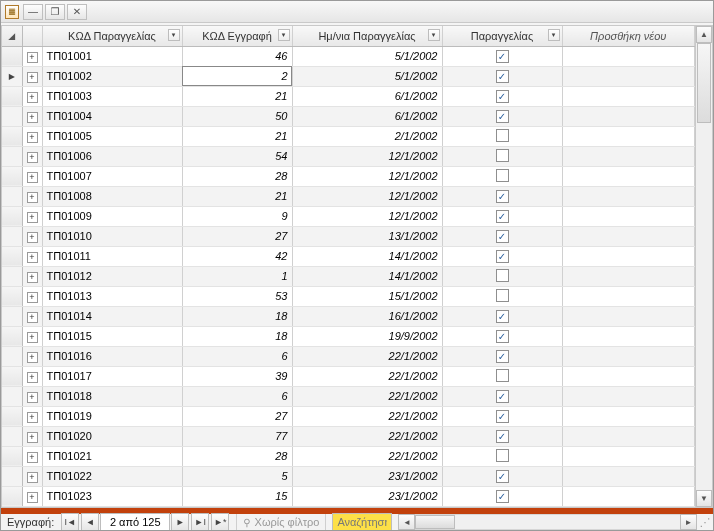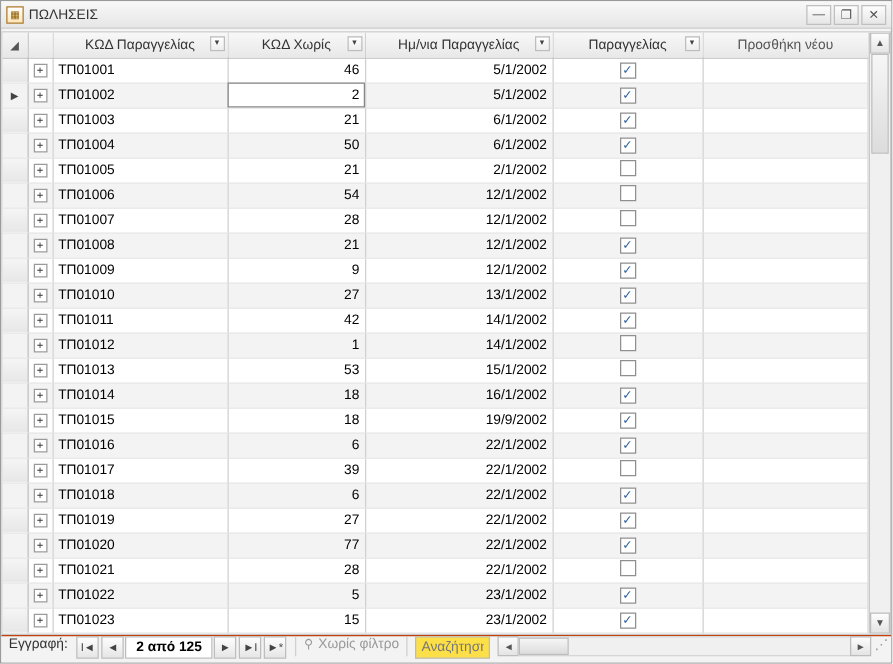--- a/index.html
+++ b/index.html
@@ -22,52 +22,51 @@
   col.c1 { width:140px; }
   col.c2 { width:110px; }
   col.c3 { width:150px; }
   col.c4 { width:120px; }
   col.c5 { width:auto; }
   .rowsel { background:linear-gradient(#f5f5f5,#e7e7e7); border-right:1px solid #bcbcbc; text-align:center; color:#555; font-size:9px;}
   .rowsel.active::before{content:"▶"; font-size:8px; color:#444;}
   .expcell { text-align:center; color:#555; }
   .expbtn { width:11px; height:11px; border:1px solid #9a9a9a; display:inline-flex; align-items:center; justify-content:center; font-size:9px; line-height:9px; background:#fff; color:#333;}
   tbody tr.striped td { background:#f3f3f3; }
-  td.num { text-align:right; }
+  td.num { text-align:right;font-style:italic; }
   td.chk { text-align:center; }
   .chkbox { width:13px; height:13px; border:1px solid #8f8f8f; background:#fff; display:inline-flex; align-items:center; justify-content:center; font-size:10px; color:#2b5f9e; }
   .chkbox.checked::after { content:"✓"; }
   td.edit { background:#fff !important; outline:1px solid #888; outline-offset:-1px;}
-  th.lastcol { color:#555; }
+  th.lastcol { font-style:italic; color:#555; }
   .vscroll { width:17px; background:#f0f0f0; border-left:1px solid #c9c9c9; position:relative;}
   .vscroll .arrow { height:17px; border:1px solid #bdbdbd; background:linear-gradient(#fdfdfd,#e4e4e4); display:flex; align-items:center; justify-content:center; font-size:8px; color:#555;}
   .vscroll .track { position:absolute; top:17px; bottom:17px; left:0; right:0; background:#f0f0f0;}
   .vscroll .thumb { position:absolute; left:1px; right:1px; top:0; height:80px; background:linear-gradient(#f6f6f6,#dcdcdc); border:1px solid #bdbdbd;}
   .vscroll .arrow.bottom{position:absolute;bottom:0;left:0;right:0;}
-  .footer { height:22px; background:#f3f3f3; border-top:1px solid #c2410c; display:flex; align-items:flex-start; font-size:11px; }
+  .footer { height:22px; background:#f3f3f3; border-top:6px solid #c2410c; display:flex; align-items:center; font-size:11px; }
   .footer .lbl { padding:0 6px; color:#333; }
   .nav-btn { width:18px; height:18px; border:1px solid #bdbdbd; background:linear-gradient(#fdfdfd,#e6e6e6); display:flex; align-items:center; justify-content:center; font-size:9px; color:#444; margin:0 1px; cursor:pointer;}
-  .rec-input { width:70px; height:18px; border:1px solid #bdbdbd; background:#fff; text-align:center; font-size:11px;font-weight:bold;}
+  .rec-input { width:70px; height:18px; border:1px solid #bdbdbd; background:#fff; text-align:center; font-size:11px;}
   .sep { width:1px; height:16px; background:#cfcfcf; margin:0 6px;}
   .filter-off { color:#999; display:flex; align-items:center; gap:4px;}
   .filter-off .ficon{font-size:10px;}
   .search-input { width:60px; height:18px; border:1px solid #bdbdbd; background:#fde047; padding:0 4px; font-size:11px; color:#777;}
   .hscroll { flex:1; display:flex; align-items:center; margin-left:6px;}
   .hscroll .harrow{ width:17px; height:16px; border:1px solid #bdbdbd; background:linear-gradient(#fdfdfd,#e4e4e4); display:flex; align-items:center; justify-content:center; font-size:8px; color:#555;}
   .hscroll .htrack{ flex:1; height:16px; background:#f0f0f0; border-top:1px solid #d6d6d6; border-bottom:1px solid #d6d6d6; position:relative;}
   .hscroll .hthumb{ position:absolute; left:0; width:40px; top:0; bottom:0; background:linear-gradient(#f6f6f6,#dcdcdc); border:1px solid #bdbdbd;}
   .resize-grip { width:16px; text-align:center; color:#999;}
 </style>
 </head>
 <body>
 
 <div class="window">
   <div class="titlebar">
     <span class="title-icon">▦</span>
-    <span class="title-text">ΠΩΛΗΣΕΙΣ</span>
     <div class="win-btns">
       <div class="win-btn">—</div>
       <div class="win-btn">❐</div>
       <div class="win-btn">✕</div>
     </div>
   </div>
 
   <div class="content">
     <div class="grid-wrap">
       <div class="grid">
@@ -79,21 +78,21 @@
               <col class="c2">
               <col class="c3">
               <col class="c4">
               <col class="c5">
           </colgroup>
           <thead>
             <tr>
               <th class="rowsel">◢</th>
               <th></th>
               <th><span>ΚΩΔ Παραγγελίας</span><span class="dd">▾</span></th>
-              <th><span>ΚΩΔ Χωρίς</span><span class="dd">▾</span></th>
+              <th><span>ΚΩΔ Εγγραφή</span><span class="dd">▾</span></th>
               <th><span>Ημ/νια Παραγγελίας</span><span class="dd">▾</span></th>
               <th><span>Παραγγελίας</span><span class="dd">▾</span></th>
               <th class="lastcol"><span>Προσθήκη νέου</span></th>
             </tr>
           </thead>
           <tbody id="tbody">
               <tr>
                 <td class="rowsel"></td>
                 <td class="expcell"><span class="expbtn">+</span></td>
                 <td>ΤΠ01001</td>

